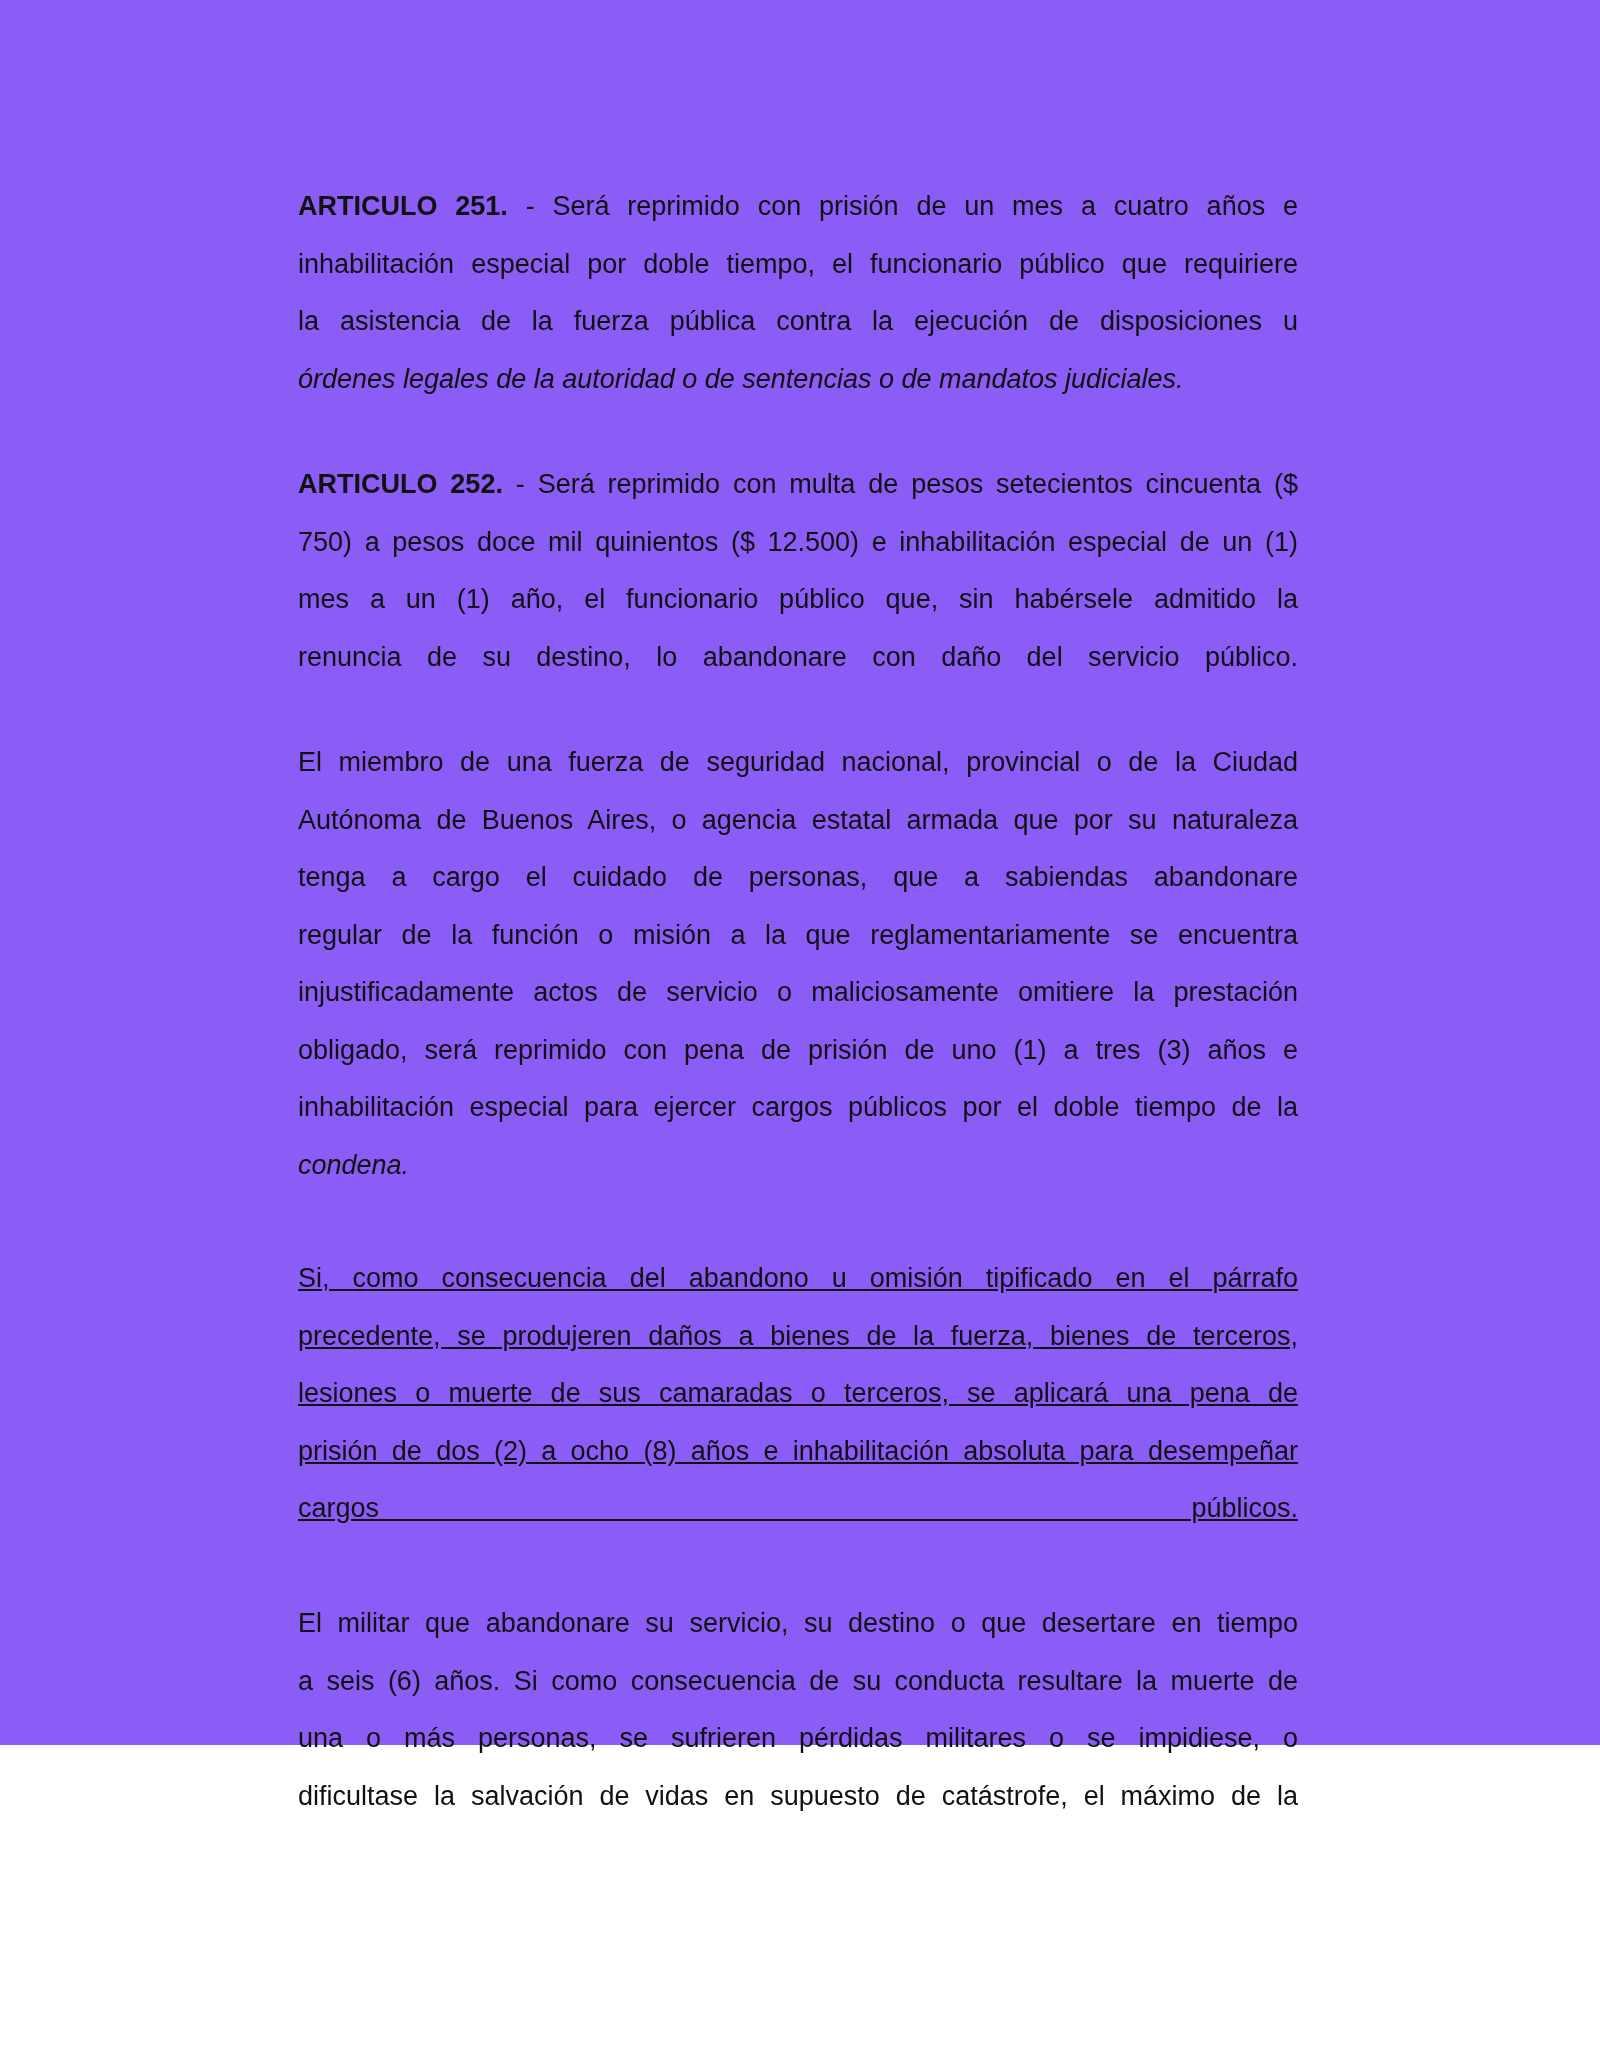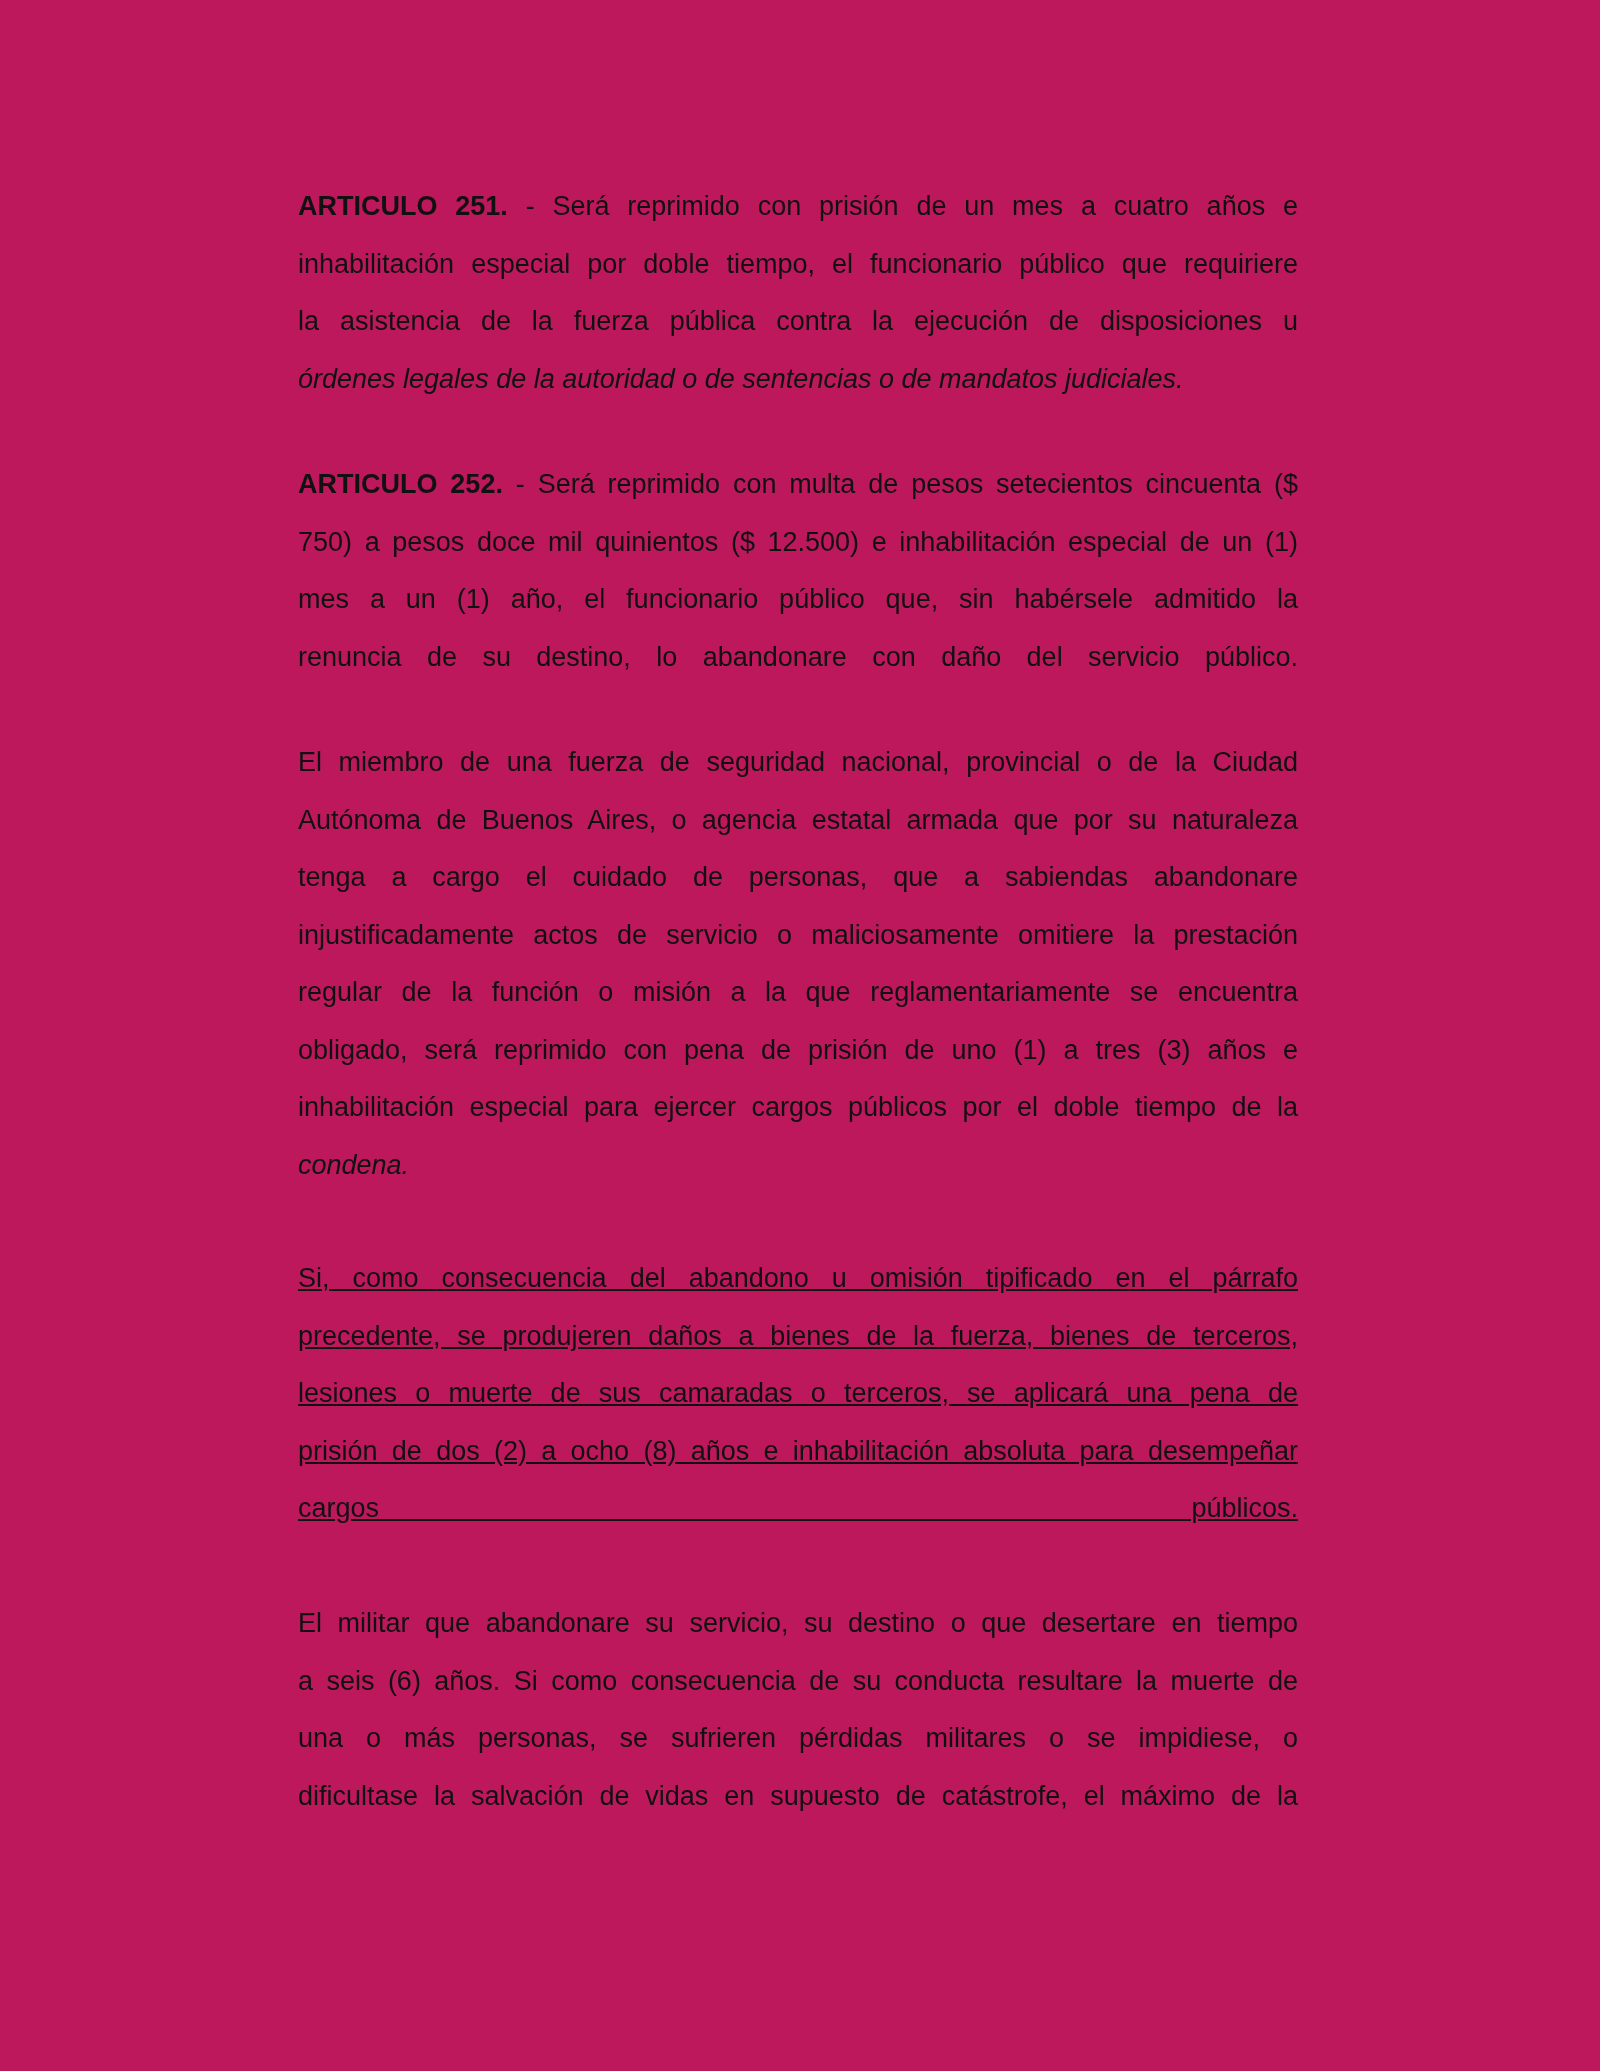--- a/index.html
+++ b/index.html
@@ -11,22 +11,22 @@
       width: 1600px;
       height: 2071px;
       position: relative;
       overflow: hidden;
     }
     .page {
       position: absolute;
       left: 0;
       top: 0;
       width: 1600px;
-      height: 2071px;
-      background: #be185d;
+      height: 1745px;
+      background: #8b5cf6;
     }
     .text-block {
       position: absolute;
       left: 298px;
       width: 1000px;
       font-family: "Liberation Sans", "DejaVu Sans", sans-serif;
       font-size: 27px;
       color: #111111;
     }
     .line {
@@ -62,22 +62,22 @@
     <span class="line"><span class="bold">ARTICULO 252.</span><span> - Será reprimido con multa de pesos setecientos cincuenta ($</span></span>
     <span class="line">750) a pesos doce mil quinientos ($ 12.500) e inhabilitación especial de un (1)</span>
     <span class="line">mes a un (1) año, el funcionario público que, sin habérsele admitido la</span>
     <span class="line">renuncia de su destino, lo abandonare con daño del servicio público.</span>
   </div>
 
   <div class="text-block" style="top:734px;">
     <span class="line">El miembro de una fuerza de seguridad nacional, provincial o de la Ciudad</span>
     <span class="line">Autónoma de Buenos Aires, o agencia estatal armada que por su naturaleza</span>
     <span class="line">tenga a cargo el cuidado de personas, que a sabiendas abandonare</span>
+    <span class="line">regular de la función o misión a la que reglamentariamente se encuentra</span>
     <span class="line">injustificadamente actos de servicio o maliciosamente omitiere la prestación</span>
-    <span class="line">regular de la función o misión a la que reglamentariamente se encuentra</span>
     <span class="line">obligado, será reprimido con pena de prisión de uno (1) a tres (3) años e</span>
     <span class="line">inhabilitación especial para ejercer cargos públicos por el doble tiempo de la</span>
     <span class="line last">condena.</span>
   </div>
 
   <div class="text-block" style="top:1250px;text-decoration:underline;">
     <span class="line">Si, como consecuencia del abandono u omisión tipificado en el párrafo</span>
     <span class="line">precedente, se produjeren daños a bienes de la fuerza, bienes de terceros,</span>
     <span class="line">lesiones o muerte de sus camaradas o terceros, se aplicará una pena de</span>
     <span class="line">prisión de dos (2) a ocho (8) años e inhabilitación absoluta para desempeñar</span>

